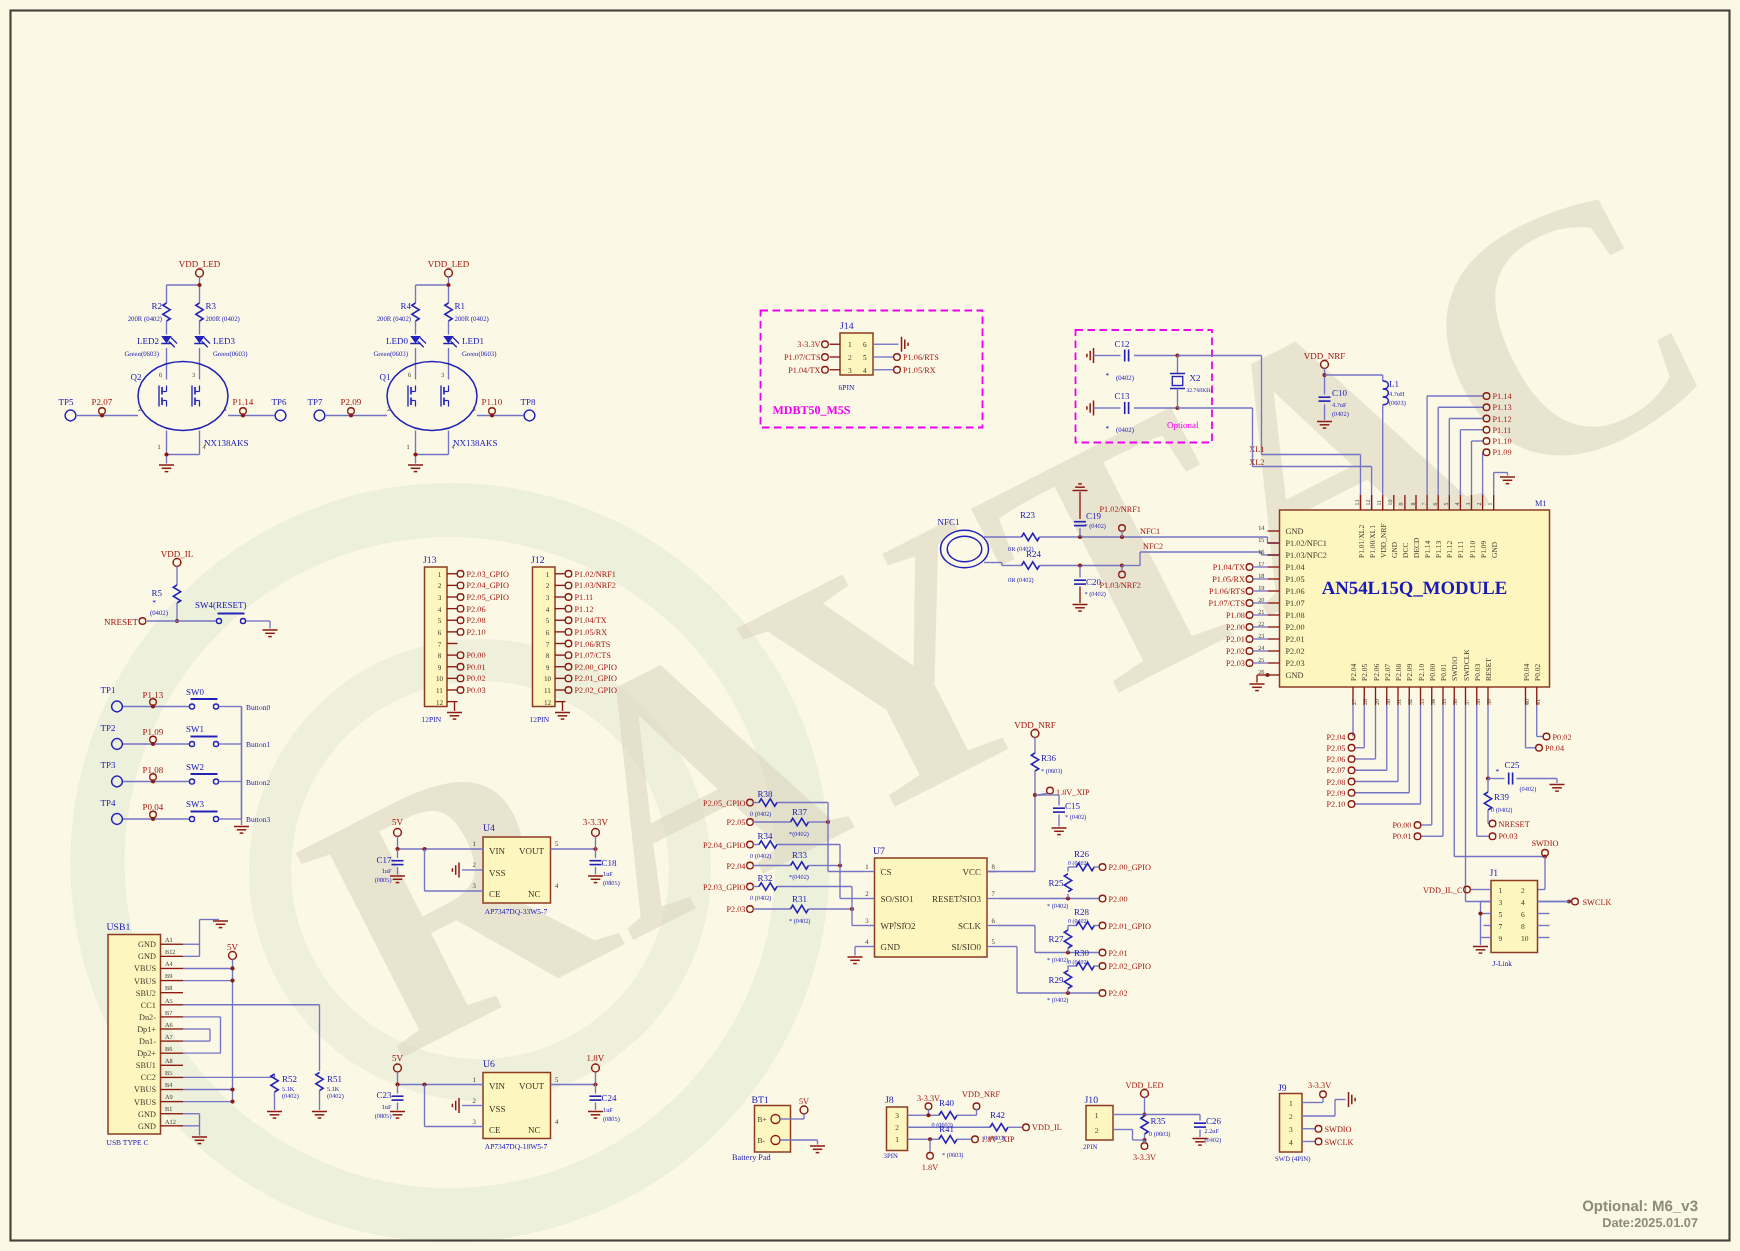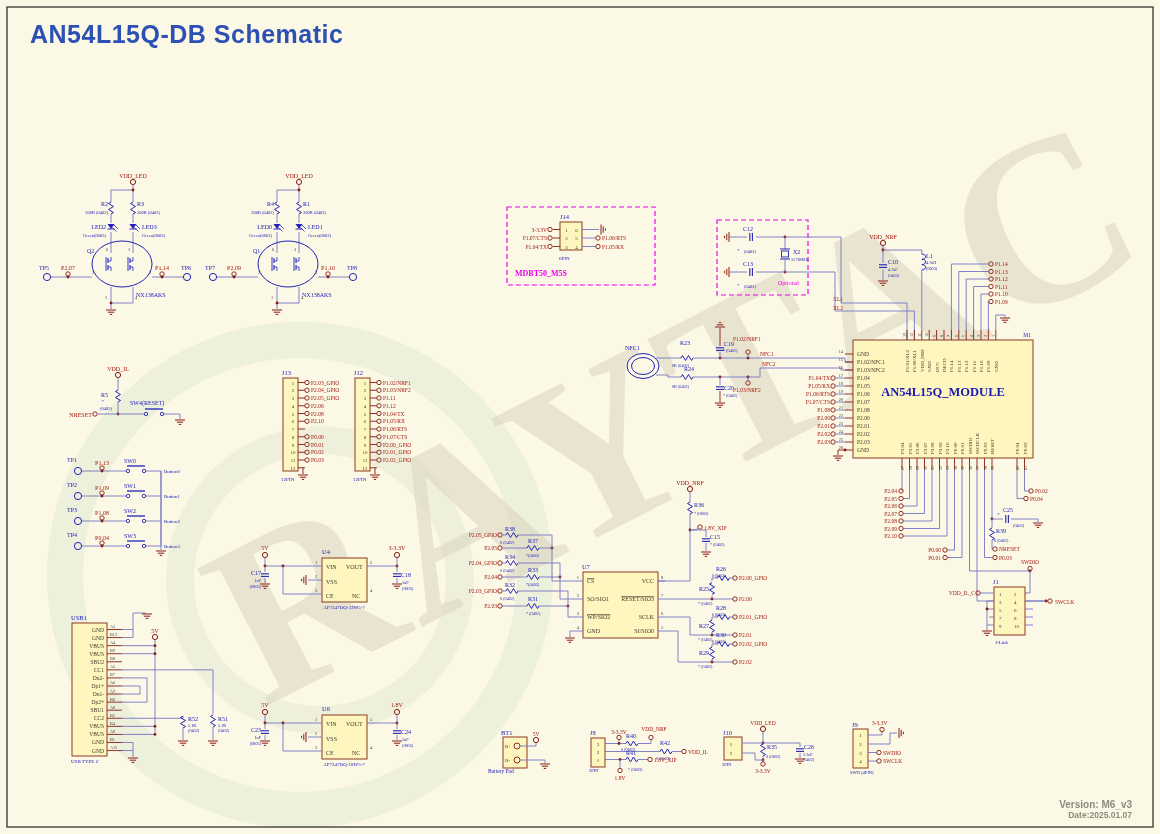--- a/index.html
+++ b/index.html
@@ -1253,18 +1253,17 @@
       <line x1="901.2" y1="729.8" x2="901.2" y2="736.2" stroke="#8b1a12" stroke-width="1"></line>
       <line x1="903.4" y1="731.8" x2="903.4" y2="734.2" stroke="#8b1a12" stroke-width="1"></line>
       <line x1="868" y1="752.5" x2="877" y2="752.5" stroke="#7474c4" stroke-width="0.9"></line>
       <circle cx="879" cy="752.5" r="2.2" fill="none" stroke="#8b1a12" stroke-width="0.9"></circle>
       <text x="883" y="754.5" fill="#a51b12" font-size="5.5" text-anchor="start">SWDIO</text>
       <line x1="868" y1="761" x2="877" y2="761" stroke="#7474c4" stroke-width="0.9"></line>
       <circle cx="879" cy="761" r="2.2" fill="none" stroke="#8b1a12" stroke-width="0.9"></circle>
       <text x="883" y="763" fill="#a51b12" font-size="5.5" text-anchor="start">SWCLK</text>
       <text x="850" y="774" fill="#2222b8" font-size="4.5" text-anchor="start">SWD (4PIN)</text>
     </svg>
-  <div id="title">AN54L15Q-DB Schematic</div>
   <div id="version">
-    <div class="v1">Version: M6_v3</div>
+    <div class="v1">Optional: M6_v3</div>
     <div class="v2">Date:2025.01.07</div>
   </div>
 </div>
 
 </body></html>

